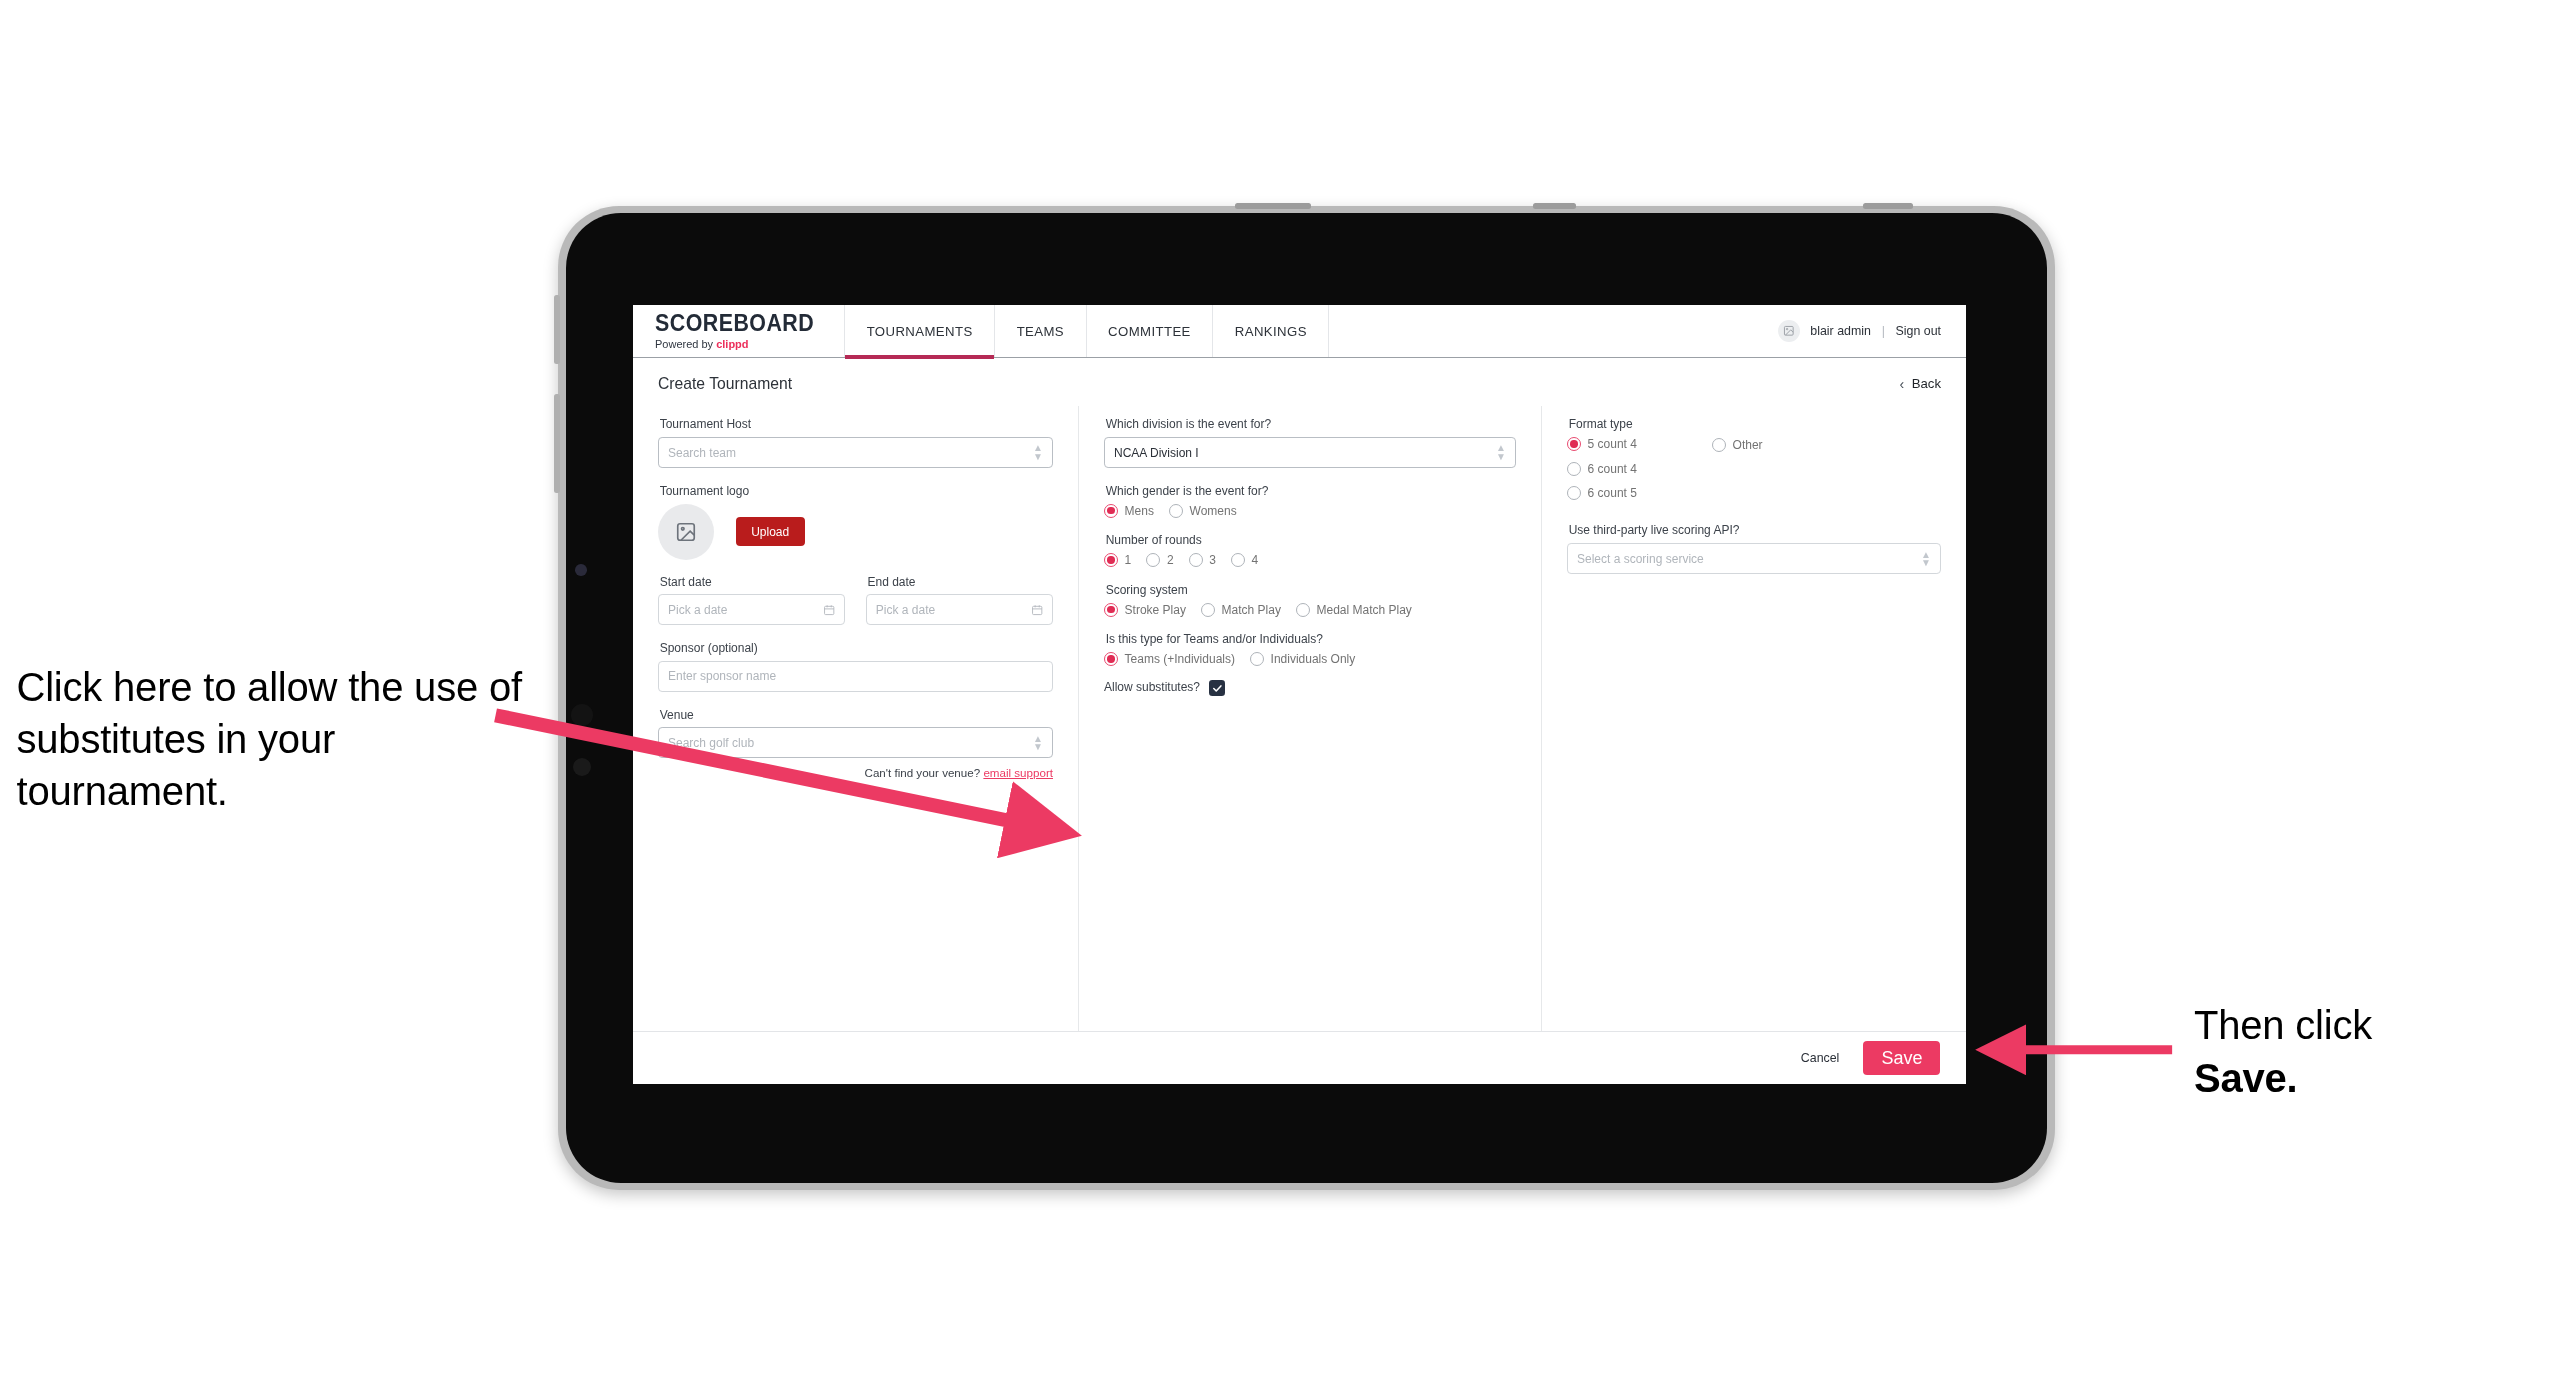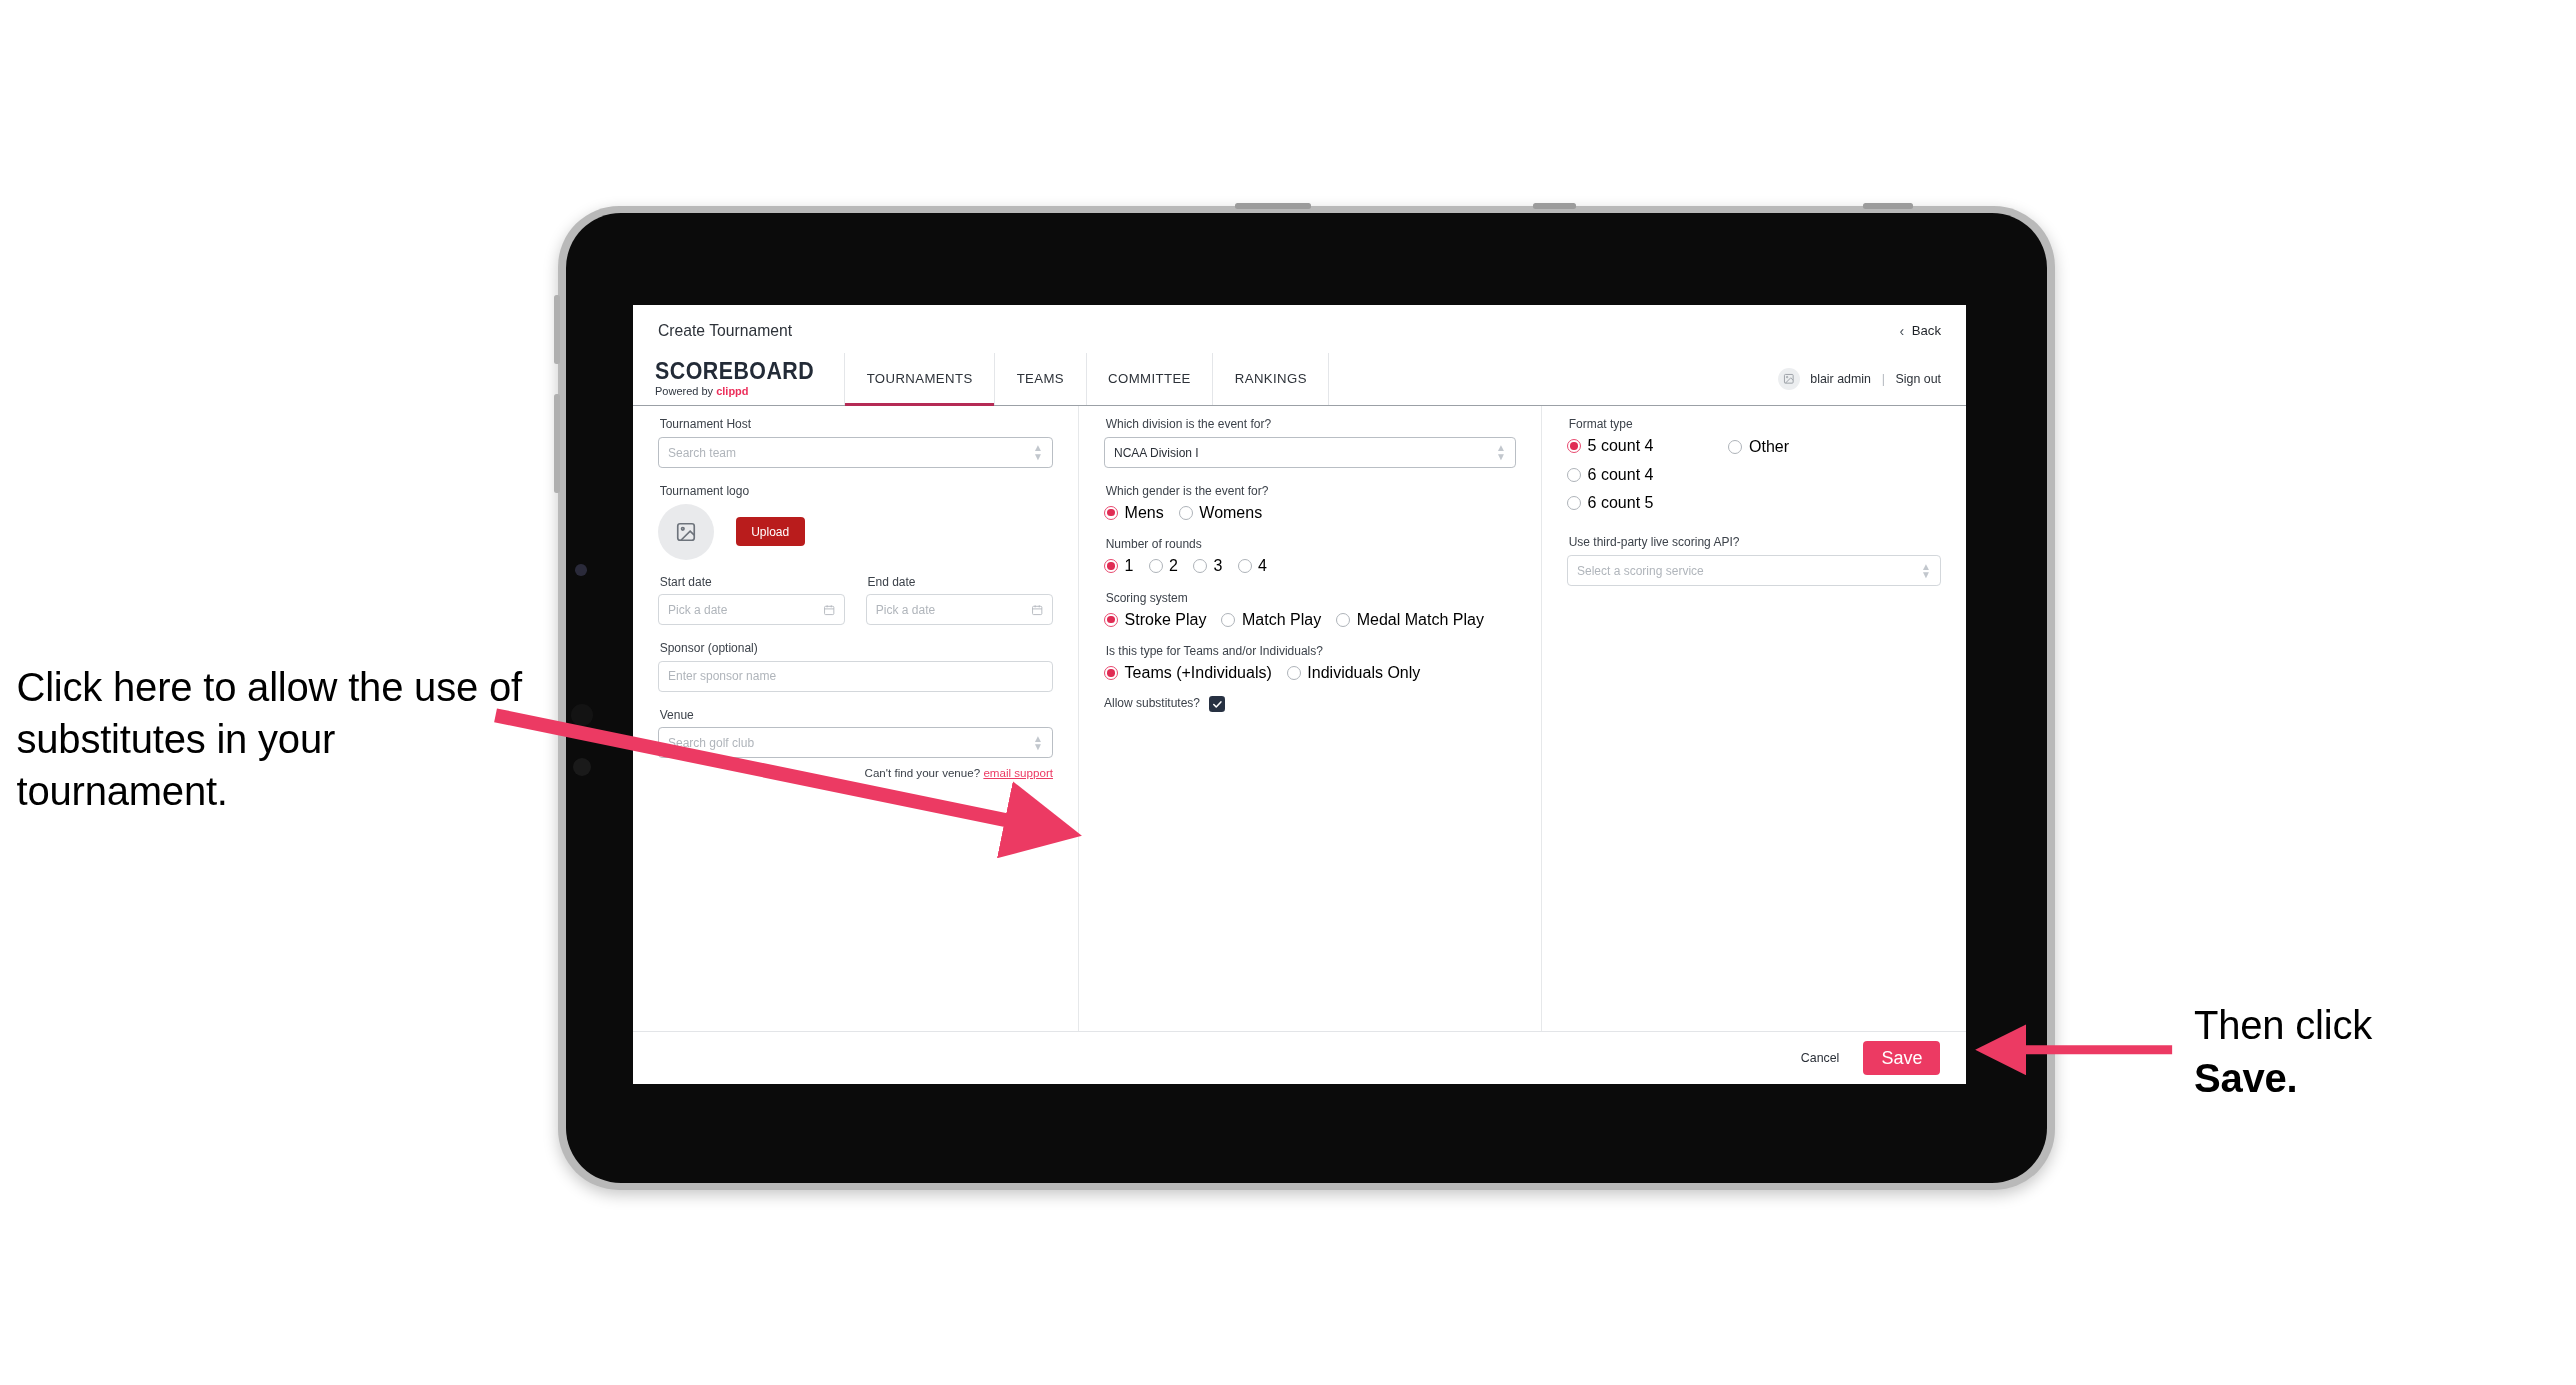--- a/index.html
+++ b/index.html
@@ -125,21 +125,21 @@
 
   
   .radio-row{display:flex;align-items:center;gap:15px;flex-wrap:wrap;margin-top:1.7px;}
   .radio-opt{display:flex;align-items:center;gap:6.6px;cursor:pointer;}
   .radio{
     width:14px;height:14px;border-radius:50%;border:1.3px solid #aeb3b9;
     box-sizing:border-box;display:flex;align-items:center;justify-content:center;flex:0 0 auto;
   }
   .radio.on{border-color:#e8496f;}
   .radio.on::after{content:"";width:7.4px;height:7.4px;border-radius:50%;background:#e02c54;}
-  .radio-lbl{font-size:16px;color:#000000;}
+  .radio-lbl{font-size:12px;color:#737373;}
 
   .stack-row{display:flex;align-items:flex-start;}
   .stack-col{display:flex;flex-direction:column;gap:10.7px;}
   #fmt-other{margin-left:75px;padding-top:0.8px;}
 
   
   #subs-row{display:flex;align-items:flex-start;gap:9px;margin-top:14px;}
   #subs-label{font-size:12px;color:#3c424a;}
   #subs-box{
     width:15.7px;height:15.7px;border-radius:3.3px;background:#273142;
@@ -184,28 +184,20 @@
   <div class="side-btn" id="btn-left2"></div>
   <div id="tablet-screen">
     <div class="lens" id="lens1"></div>
     <div class="lens" id="lens3"></div>
     <div class="lens" id="lens2"></div>
   </div>
 </div>
 
 <div id="app-card">
 
-  <div id="title-row">
-    <div id="page-title">Create Tournament</div>
-    <div id="back-link">
-      <span class="chev">‹</span>
-      <span>Back</span>
-    </div>
-  </div>
-
   <div id="app-header">
     <div id="brand">
       <div id="brand-title">SCOREBOARD</div>
       <div id="brand-sub"><span>Powered by </span><span class="clippd">clippd</span></div>
     </div>
 
     <div class="nav-tab active">
         <span>TOURNAMENTS</span>
       </div>
     <div class="nav-tab">
@@ -222,20 +214,28 @@
       <div id="avatar">
         <svg width="11.6" height="11.6" viewBox="0 0 24 24" fill="none" stroke="currentColor" stroke-width="2">
           <rect x="3" y="3" width="18" height="18" rx="2"></rect>
             <circle cx="8.5" cy="8.5" r="1.5"></circle>
             <path d="M21 15l-5-5L5 21"></path>
         </svg>
       </div>
       <span>blair admin</span>
       <span class="sep">|</span>
       <span class="lnk">Sign out</span>
+    </div>
+  </div>
+
+  <div id="title-row">
+    <div id="page-title">Create Tournament</div>
+    <div id="back-link">
+      <span class="chev">‹</span>
+      <span>Back</span>
     </div>
   </div>
 
   <div id="cols">
 
     <div class="col" id="col-left">
 
       <div class="grp">
         <div class="fld-label">Tournament Host</div>
         <div class="input-box">

